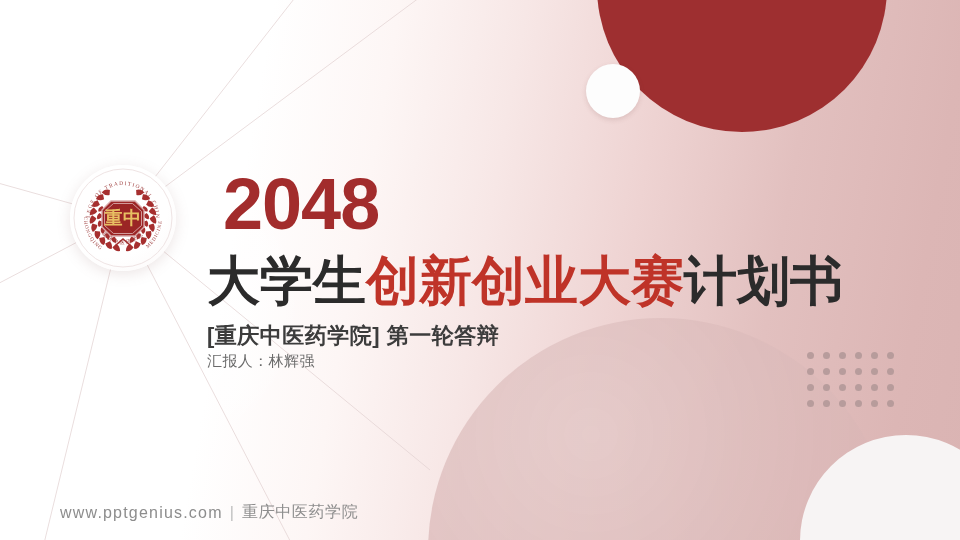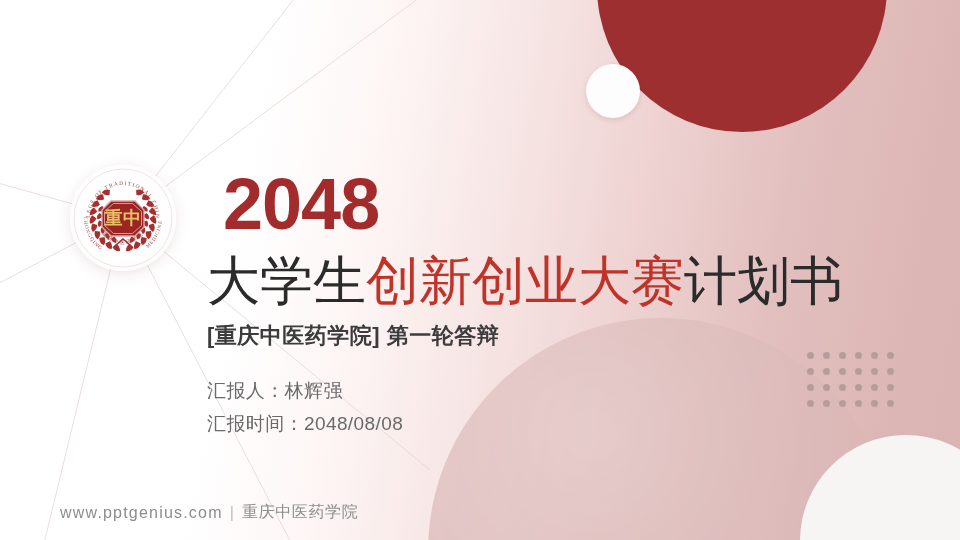--- a/index.html
+++ b/index.html
@@ -100,38 +100,38 @@
     font-size: 72px;
     font-weight: 700;
     line-height: 0.92;
     letter-spacing: -1px;
     color: #a22c2c;
     margin: 16px;
   }
   #mainTitle {
     margin: 2px 0 12px 0;
     font-size: 53px;
-    font-weight: 400;
+    font-weight: 700;
     line-height: 1.06;
     letter-spacing: 0px;
     color: #2b2b2b;
     white-space: nowrap;
   }
   #mainTitle .hl { color: #bf3328; }
   #subTitle {
     margin: 12px 0 0 0;
     font-size: 22px;
     font-weight: 700;
     color: #3c3c3c;
     letter-spacing: .5px;
   }
   #meta {
     position: absolute;
-    left: 207px; top: 375px;
-    font-size: 19px;
+    left: 207px; top: 348px;
+    font-size: 15px;
     line-height: 1.72;
     color: #6a6a6a;
     letter-spacing: .4px;
   }
   #meta div { white-space: nowrap; }
 
   
   #footer {
     position: absolute;
     left: 60px; bottom: 17px;
@@ -338,21 +338,20 @@
   <div id="textBlock">
     <div id="year">2048</div>
     <div id="mainTitle">
       <span>大学生</span><span class="hl">创新创业大赛</span><span>计划书</span>
     </div>
     <div id="subTitle">[重庆中医药学院] 第一轮答辩</div>
   </div>
 
   <div id="meta">
     <div>汇报人：林辉强</div>
-    <div>汇报时间：2048/08/08</div>
   </div>
 
   <div id="footer">
     <span>www.pptgenius.com</span>
     <span class="sep">|</span>
     <span class="org">重庆中医药学院</span>
   </div>
 
 </div>
 

